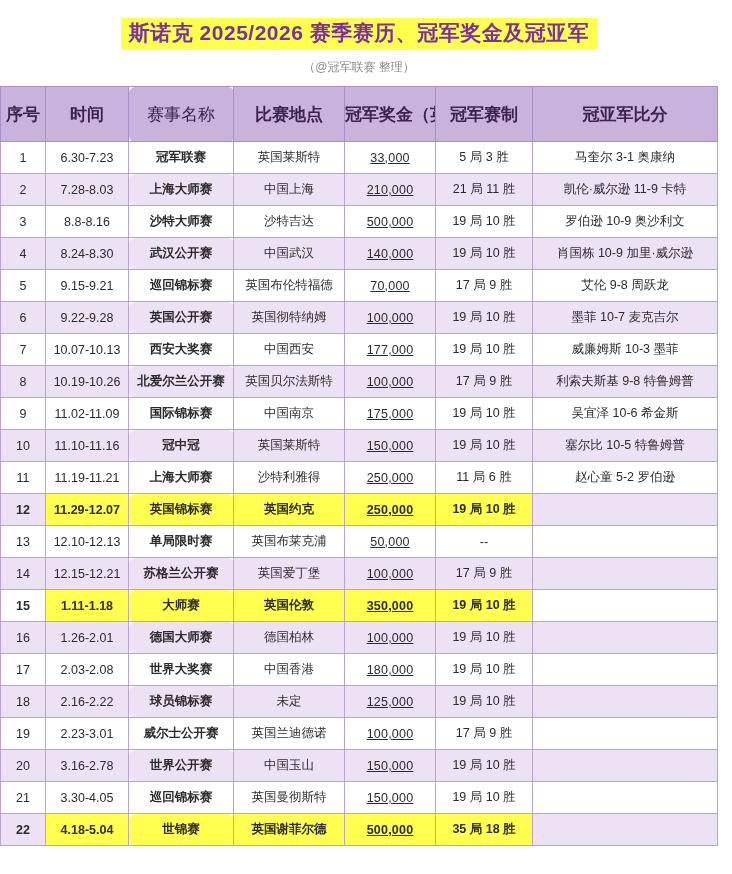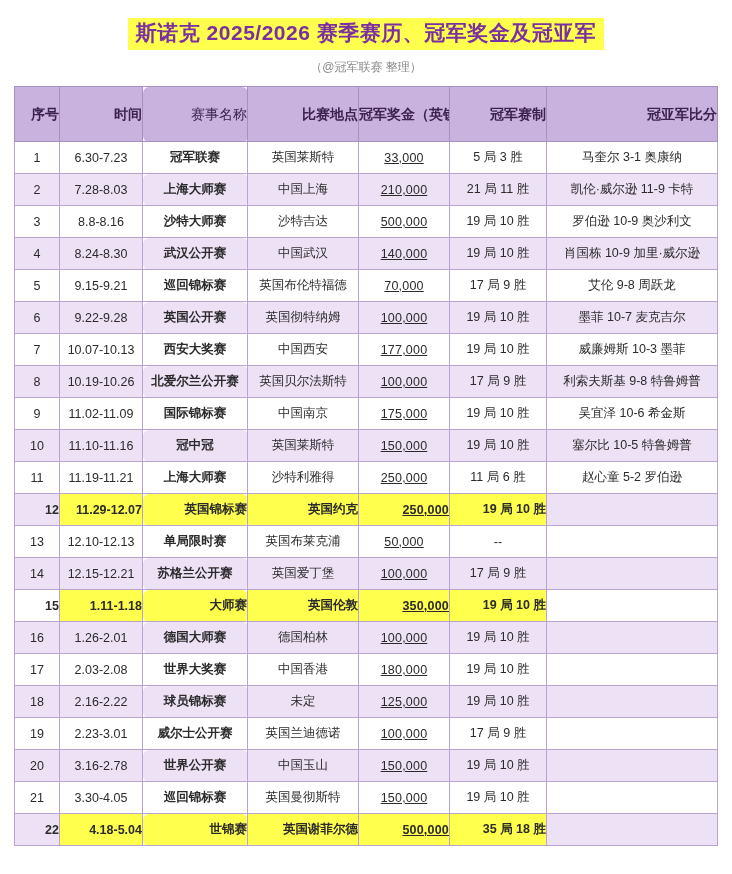--- a/index.html
+++ b/index.html
@@ -11,21 +11,21 @@
     width: 732px;
     height: 874px;
     font-family: "Liberation Sans", sans-serif;
     color: #1a1a1a;
     overflow: hidden;
   }
   .page {
     width: 732px;
     height: 874px;
     box-sizing: border-box;
-    padding: 10px 14px 6px 14px;
+    padding: 10px 14px 6px 0;
     position: relative;
   }
   .title-wrap {
     text-align: center;
     padding-top: 8px;
   }
   .title {
     display: inline-block;
     font-size: 21px;
     font-weight: bold;
@@ -56,40 +56,38 @@
     color: #2b2b2b;
     padding: 0;
     height: 31px;
     overflow: hidden;
     white-space: nowrap;
   }
   thead th {
     background: #c9b3de;
     color: #3d2250;
     font-weight: bold;
-    font-size: 14px;
+    font-size: 17px;
     height: 54px;
     line-height: 1.25;
     border-color: #a98fc4;
-    text-align: right;
   }
   tbody tr.even td {
     background: #ffffff;
   }
   tbody tr.odd td {
     background: #ece1f5;
   }
   td.hl {
     background: #ffff4d !important;
     font-weight: bold;
     color: #2b2b2b;
   }
   tr.hlrow td {
     font-weight: bold;
-    text-align: right;
   }
   .col-idx  { width: 44px; }
   .col-time { width: 82px; }
   .col-name { width: 104px; border-radius: 6px; }
   .col-place{ width: 110px; }
   .col-prize{ width: 90px; }
   .col-format{ width: 96px; }
   .col-score{ width: auto; }
   td.name, th.col-name { font-weight: normal; }
   tbody td.name { font-weight: bold; }

